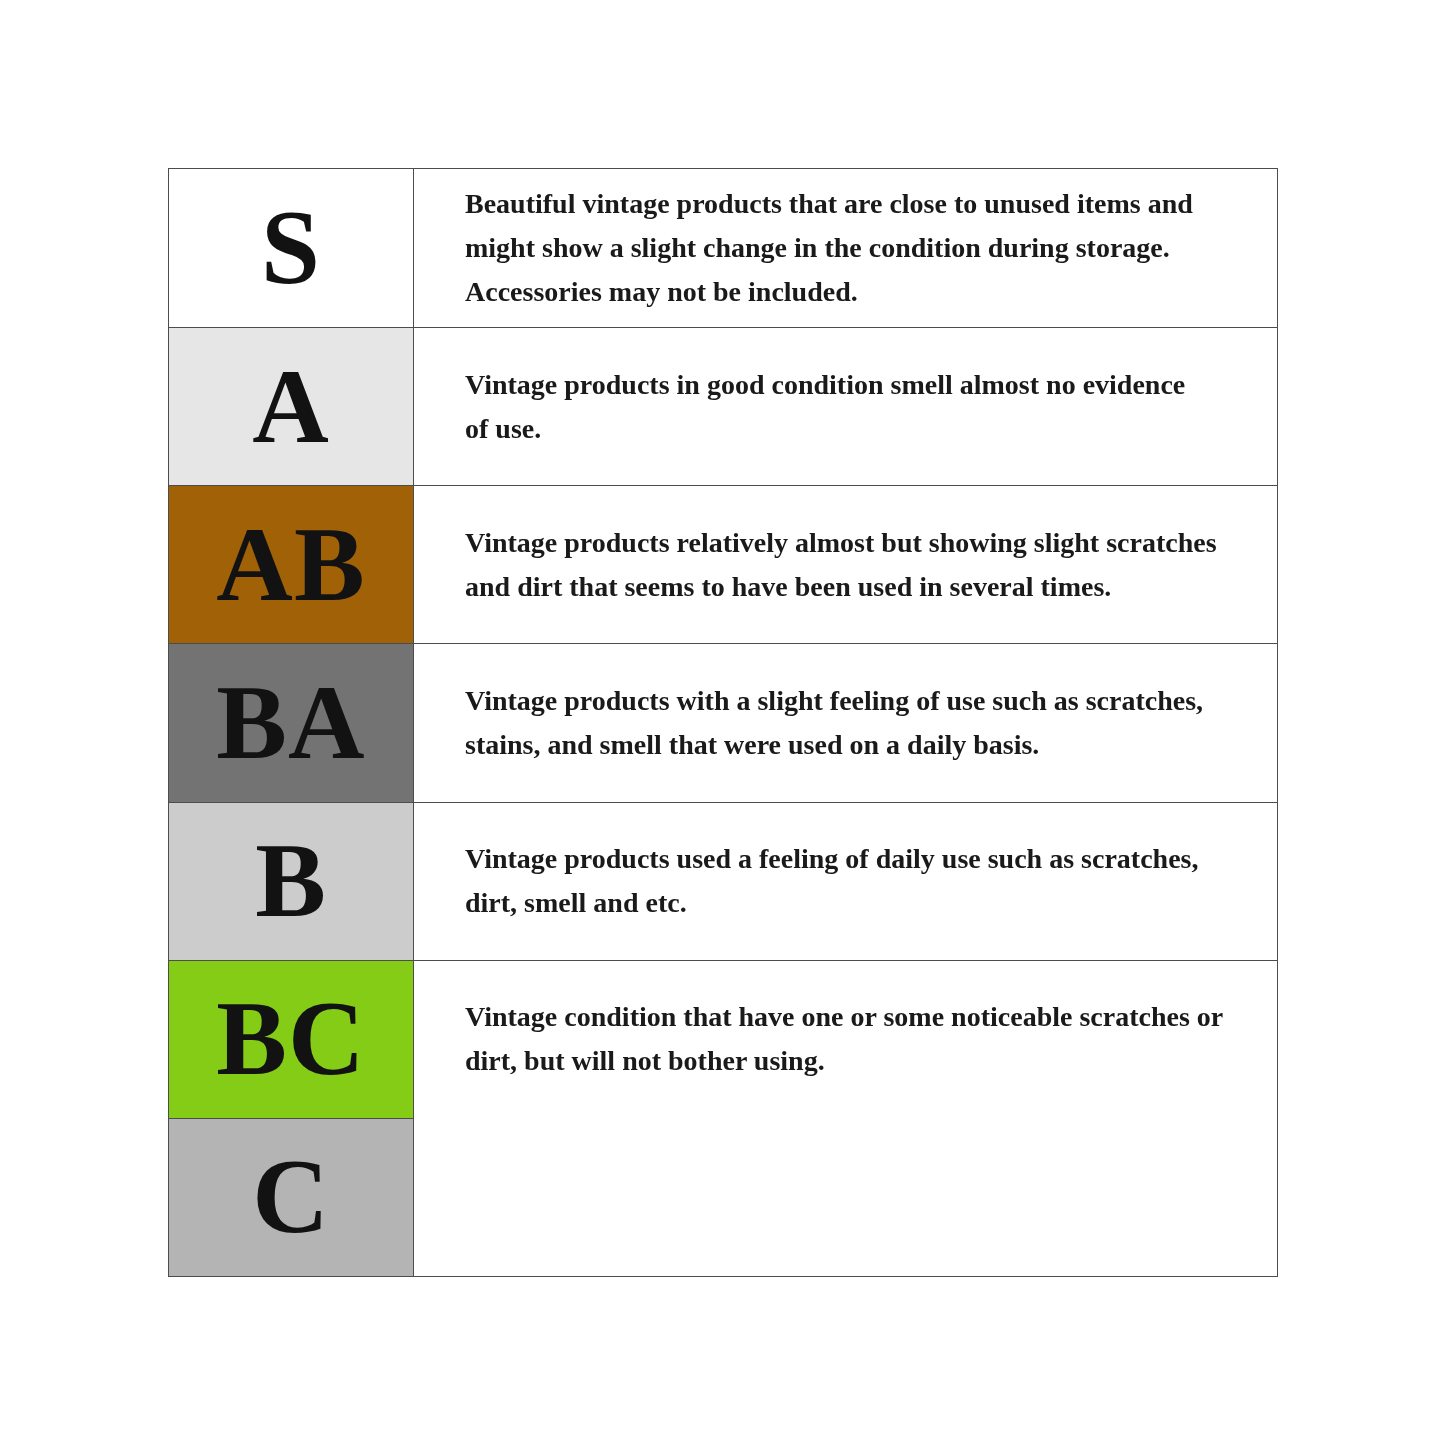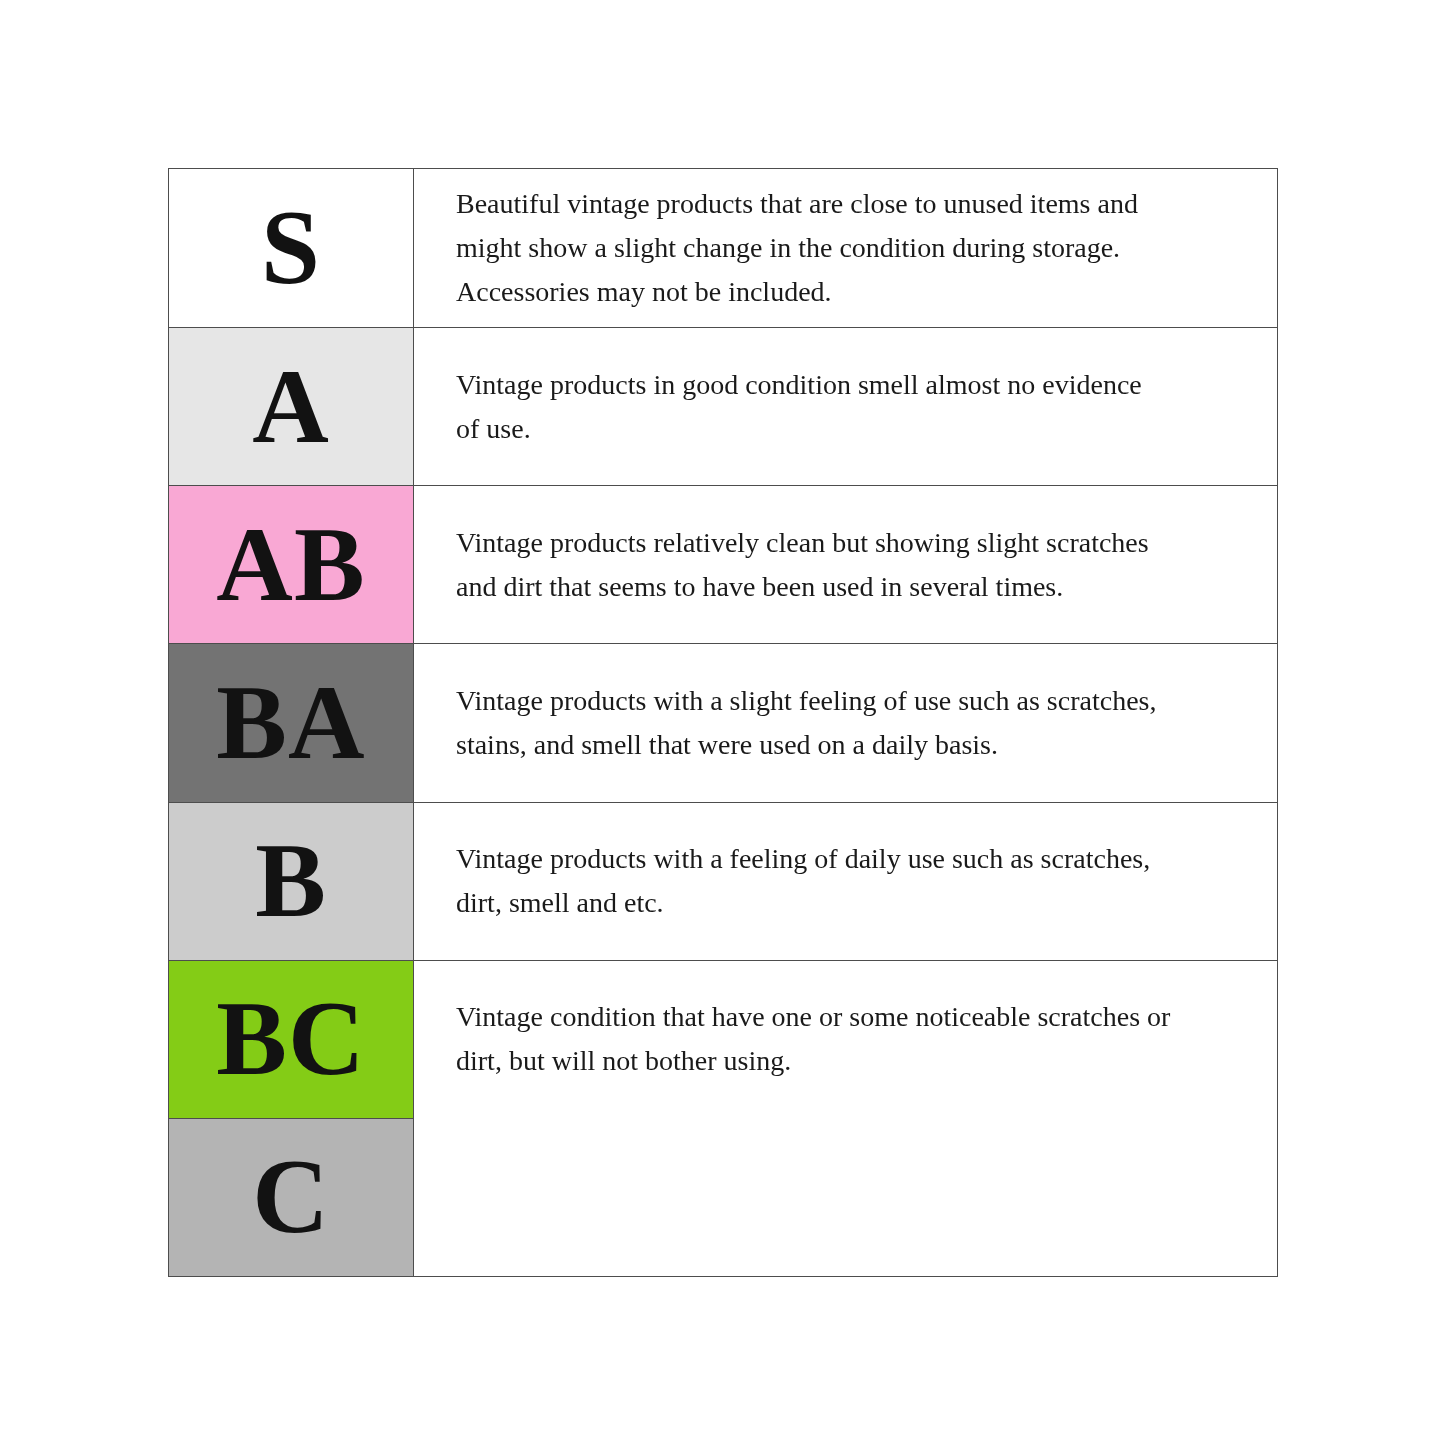--- a/index.html
+++ b/index.html
@@ -48,23 +48,23 @@
     letter-spacing: 1px;
     color: #121212;
   }
   .desc-cell {
     display: flex;
     align-items: center;
     padding: 0 20px 0 42px;
     background: #ffffff;
   }
   .desc-text {
-    margin: 0;
+    margin: 9px;
     font-size: 28px;
-    font-weight: normal;
+    font-weight: bold;
     line-height: 44px;
     white-space: pre;
     color: #1a1a1a;
   }
 </style>
 </head>
 <body>
 
 <div class="canvas">
   <div class="grade-table">
@@ -75,35 +75,35 @@
 might show a slight change in the condition during storage.
 Accessories may not be included.</p>
     </div>
 
     <div class="cell grade-cell" style="background-color: rgb(230, 230, 230);">A</div>
     <div class="cell desc-cell">
       <p class="desc-text">Vintage products in good condition smell almost no evidence
 of use.</p>
     </div>
 
-    <div class="cell grade-cell" style="background-color: #f9a8d4;">AB</div>
+    <div class="cell grade-cell" style="background-color: #a16207;">AB</div>
     <div class="cell desc-cell">
-      <p class="desc-text">Vintage products relatively clean but showing slight scratches
+      <p class="desc-text">Vintage products relatively almost but showing slight scratches
 and dirt that seems to have been used in several times.</p>
     </div>
 
     <div class="cell grade-cell" style="background-color: #737373;">BA</div>
     <div class="cell desc-cell">
       <p class="desc-text">Vintage products with a slight feeling of use such as scratches,
 stains, and smell that were used on a daily basis.</p>
     </div>
 
     <div class="cell grade-cell" style="background-color: rgb(204, 204, 204);">B</div>
     <div class="cell desc-cell">
-      <p class="desc-text">Vintage products with a feeling of daily use such as scratches,
+      <p class="desc-text">Vintage products used a feeling of daily use such as scratches,
 dirt, smell and etc.</p>
     </div>
 
     <div class="cell grade-cell" style="background-color: #84cc16;">BC</div>
     <div class="cell desc-cell">
       <p class="desc-text">Vintage condition that have one or some noticeable scratches or
 dirt, but will not bother using.</p>
     </div>
 
     <div class="cell grade-cell" style="background-color: rgb(180, 180, 180);">C</div>

